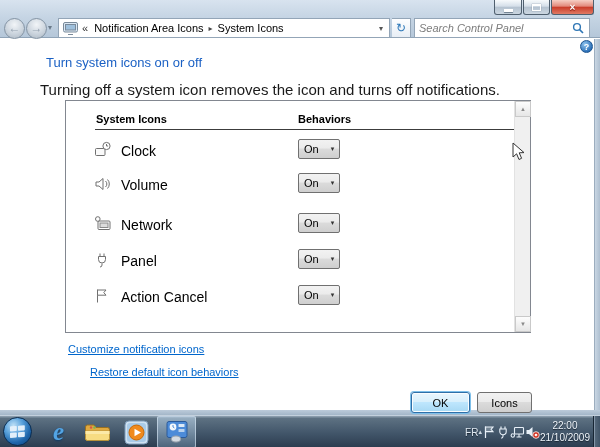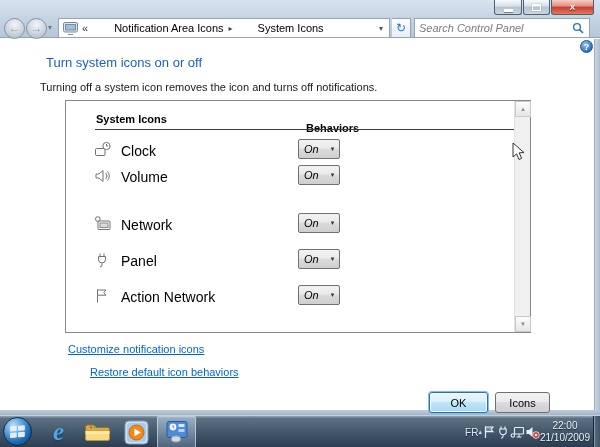--- a/index.html
+++ b/index.html
@@ -45,21 +45,21 @@
   }
   .orb.back { left:4px; }
   .orb.fwd  { left:26px; }
   .nav-chevron { position:absolute; left:48px; top:23px; font-size:8px; color:#6b7b8b; cursor:pointer; }
 
   .addressbar {
     position:absolute; left:58px; top:18px; width:332px; height:20px;
     background:#fff; border:1px solid #93a5b7; display:flex; align-items:center;
     padding:0 2px 0 4px; cursor:text;
   }
-  .addressbar .crumb { padding:0 4px; white-space:nowrap; cursor:pointer;margin-left:20px; }
+  .addressbar .crumb { padding:0 4px; white-space:nowrap; cursor:pointer; }
   .addressbar .sep { font-size:8px; color:#444; padding:0 1px; }
   .addressbar .overflow { padding:0 2px 0 4px; color:#333; }
   .addr-drop { margin-left:auto; font-size:8px; color:#555; padding:0 4px; cursor:pointer; }
 
   .refreshbtn {
     position:absolute; left:392px; top:18px; width:19px; height:20px;
     border:1px solid #93a5b7; border-left:none;
     background:linear-gradient(180deg,#fdfeff,#e8eef5);
     color:#2c77b8; font-size:12px; text-align:center; line-height:18px; cursor:pointer;
   }
@@ -86,41 +86,41 @@
     position:absolute; right:0; top:39px; width:6px; height:371px;
     background:linear-gradient(90deg,#c9d6e3,#aebfd0); border-left:1px solid #9cadbe;
   }
   .frame-bottom {
     position:absolute; left:0; top:410px; width:600px; height:5px;
     background:linear-gradient(180deg,#bccbda,#a3b6c8);
   }
 
   
   .page-title { position:absolute; left:46px; top:55px; font-size:13px; color:#1a60c4; }
-  .page-subtitle { position:absolute; left:40px; top:81px; font-size:11px; color:#1a1a1a; }
+  .page-subtitle { position:absolute; left:40px; top:81px; font-size:15px; color:#1a1a1a; }
 
   .panel {
     position:absolute; left:65px; top:100px; width:466px; height:233px;
     background:#fff; border:1px solid #828790;
   }
   .panel-header { position:absolute; top:12px; font-weight:bold; font-size:11px; }
   .hdr-icons { left:30px; }
-  .hdr-behaviors { left:240px;margin-top:9px; }
+  .hdr-behaviors { left:232px; }
   .hdr-line { position:absolute; left:29px; top:28px; width:419px; height:1px; background:#3c3c3c; }
 
   .panel-row { position:absolute; left:0; width:448px; height:22px; }
   .row-icon { position:absolute; left:28px; top:2px; width:18px; height:18px; }
   .row-label { position:absolute; left:55px; top:4px; font-size:14px; }
   .combo {
     position:absolute; left:232px; top:0; width:42px; height:20px;
     border:1px solid #707070; border-radius:2px; cursor:pointer;
     background:linear-gradient(180deg,#f2f2f2 0%,#ebebeb 45%,#dbdbdb 50%,#cfcfcf 100%);
     display:flex; align-items:center;
   }
-  .combo .combo-val { padding-left:5px; flex:1; font-size:11px;font-style:italic; }
+  .combo .combo-val { padding-left:5px; flex:1; font-size:11px; }
   .combo .combo-arrow { width:13px; text-align:center; font-size:7px; color:#333; }
 
   
   .vscroll {
     position:absolute; right:0; top:0; width:16px; height:231px;
     background:#f0f0f0; border-left:1px solid #e2e2e2;
   }
   .scroll-btn {
     position:absolute; left:0; width:16px; height:16px;
     background:linear-gradient(180deg,#fdfdfd,#e6e6e6);
@@ -130,21 +130,21 @@
   .scroll-up { top:0; }
   .scroll-down { bottom:0; }
 
   .link { position:absolute; left:68px; color:#0066cc; font-size:11px; cursor:pointer;text-decoration:underline; }
   .link-1 { top:343px; }
   .link-2 { top:366px;padding-left:22px; }
 
   .btn {
     position:absolute; top:392px; height:21px; font-size:11px;
     display:flex; align-items:center; justify-content:center;
-    border-radius:3px; cursor:pointer;margin-left:18px;
+    border-radius:3px; cursor:pointer;
   }
   .btn-ok {
     left:411px; width:59px;
     border:1px solid #2f6fa7;
     background:linear-gradient(180deg,#eaf6fd 0%,#d9f0fc 45%,#bee6fd 50%,#a7d9f4 100%);
     box-shadow:0 0 0 1px #7fc0ea, inset 0 0 0 1px #fafdff;
   }
   .btn-cancel {
     left:477px; width:55px;
     border:1px solid #707070;
@@ -256,21 +256,21 @@
       <circle cx="12.5" cy="5" r="3.6" fill="#fff" stroke="#707070"></circle>
       <path d="M12.5 3 v2 h1.6" stroke="#707070" fill="none"></path>
     </svg>
     <span class="row-label">Clock</span>
     <div class="combo">
       <span class="combo-val">On</span>
       <span class="combo-arrow">▾</span>
     </div>
   </div>
 
-  <div class="panel-row" style="top:64px">
+  <div class="panel-row" style="top:72px">
     <svg class="row-icon" viewBox="0 0 18 18">
       <path d="M2 7 h3 l4 -3.5 v11 L5 11 H2 Z" fill="#fff" stroke="#707070"></path>
       <path d="M11.5 6 a4 4 0 0 1 0 6 M13.5 4.5 a6.5 6.5 0 0 1 0 9" stroke="#707070" fill="none"></path>
     </svg>
     <span class="row-label">Volume</span>
     <div class="combo">
       <span class="combo-val">On</span>
       <span class="combo-arrow">▾</span>
     </div>
   </div>
@@ -299,21 +299,21 @@
       <span class="combo-val">On</span>
       <span class="combo-arrow">▾</span>
     </div>
   </div>
 
   <div class="panel-row" style="top:184px">
     <svg class="row-icon" viewBox="0 0 18 18">
       <path d="M3.5 2.5 v13" stroke="#707070"></path>
       <path d="M3.5 3 h8.5 l-2.2 2.6 2.2 2.6 H3.5 Z" fill="#fff" stroke="#707070"></path>
     </svg>
-    <span class="row-label">Action Network</span>
+    <span class="row-label">Action Cancel</span>
     <div class="combo">
       <span class="combo-val">On</span>
       <span class="combo-arrow">▾</span>
     </div>
   </div>
 
   <div class="vscroll">
     <div class="scroll-btn scroll-up"><span>▲</span></div>
     <div class="scroll-btn scroll-down"><span>▼</span></div>
   </div>

